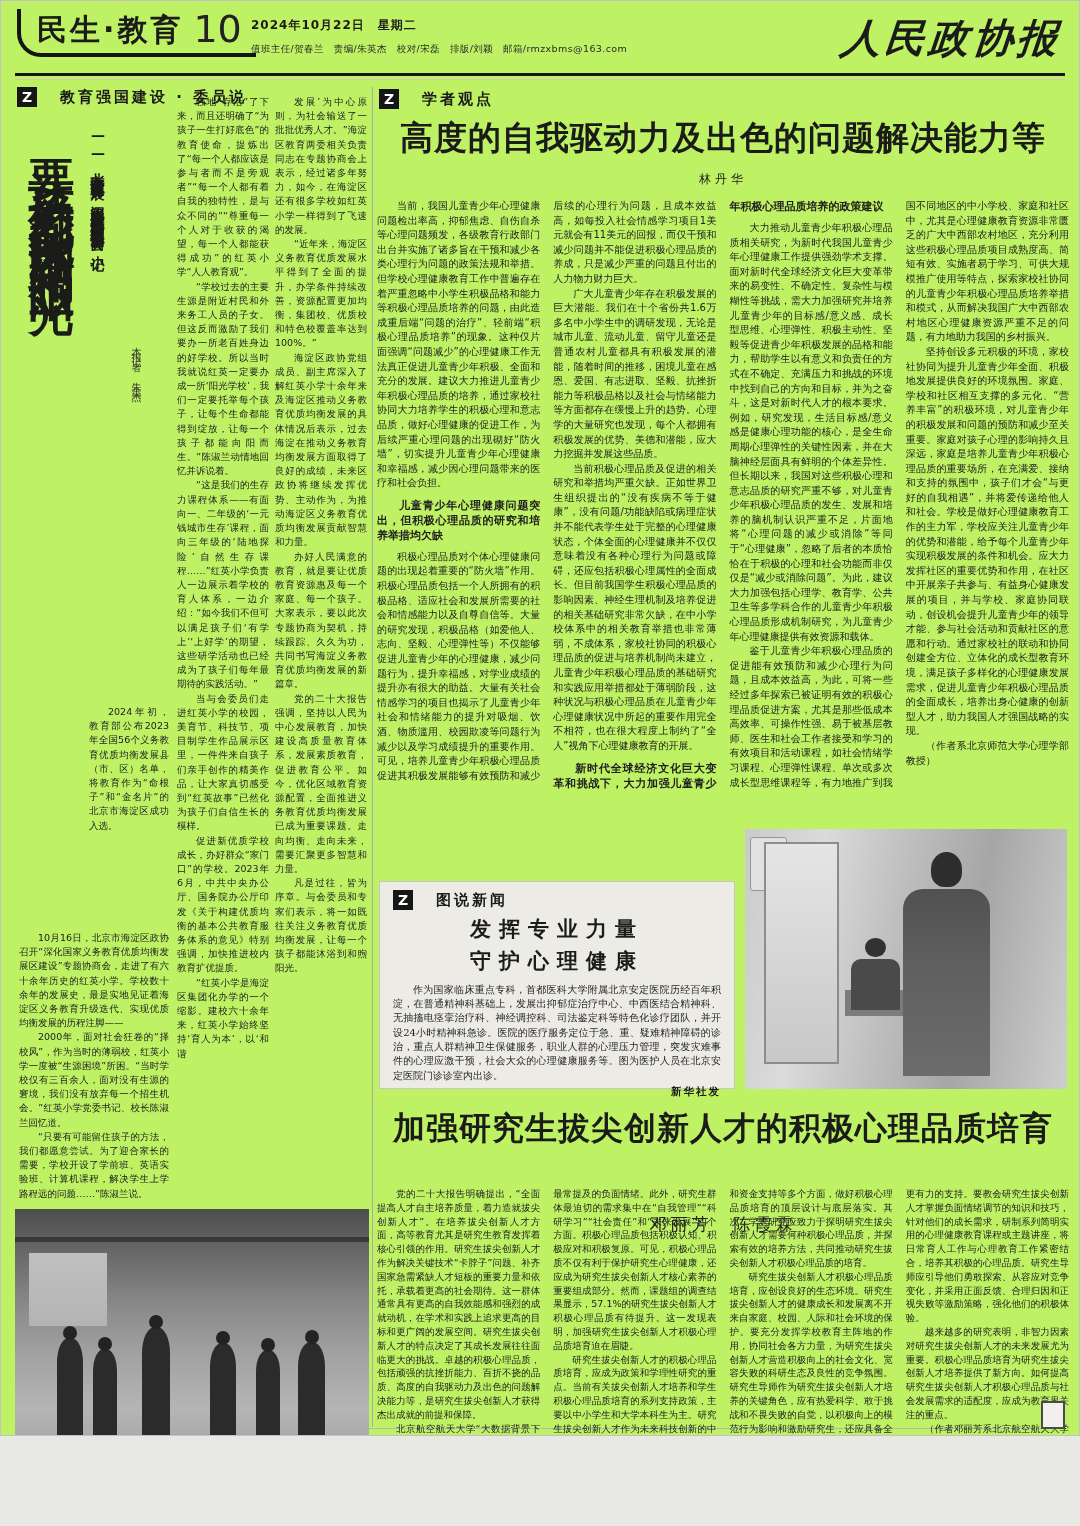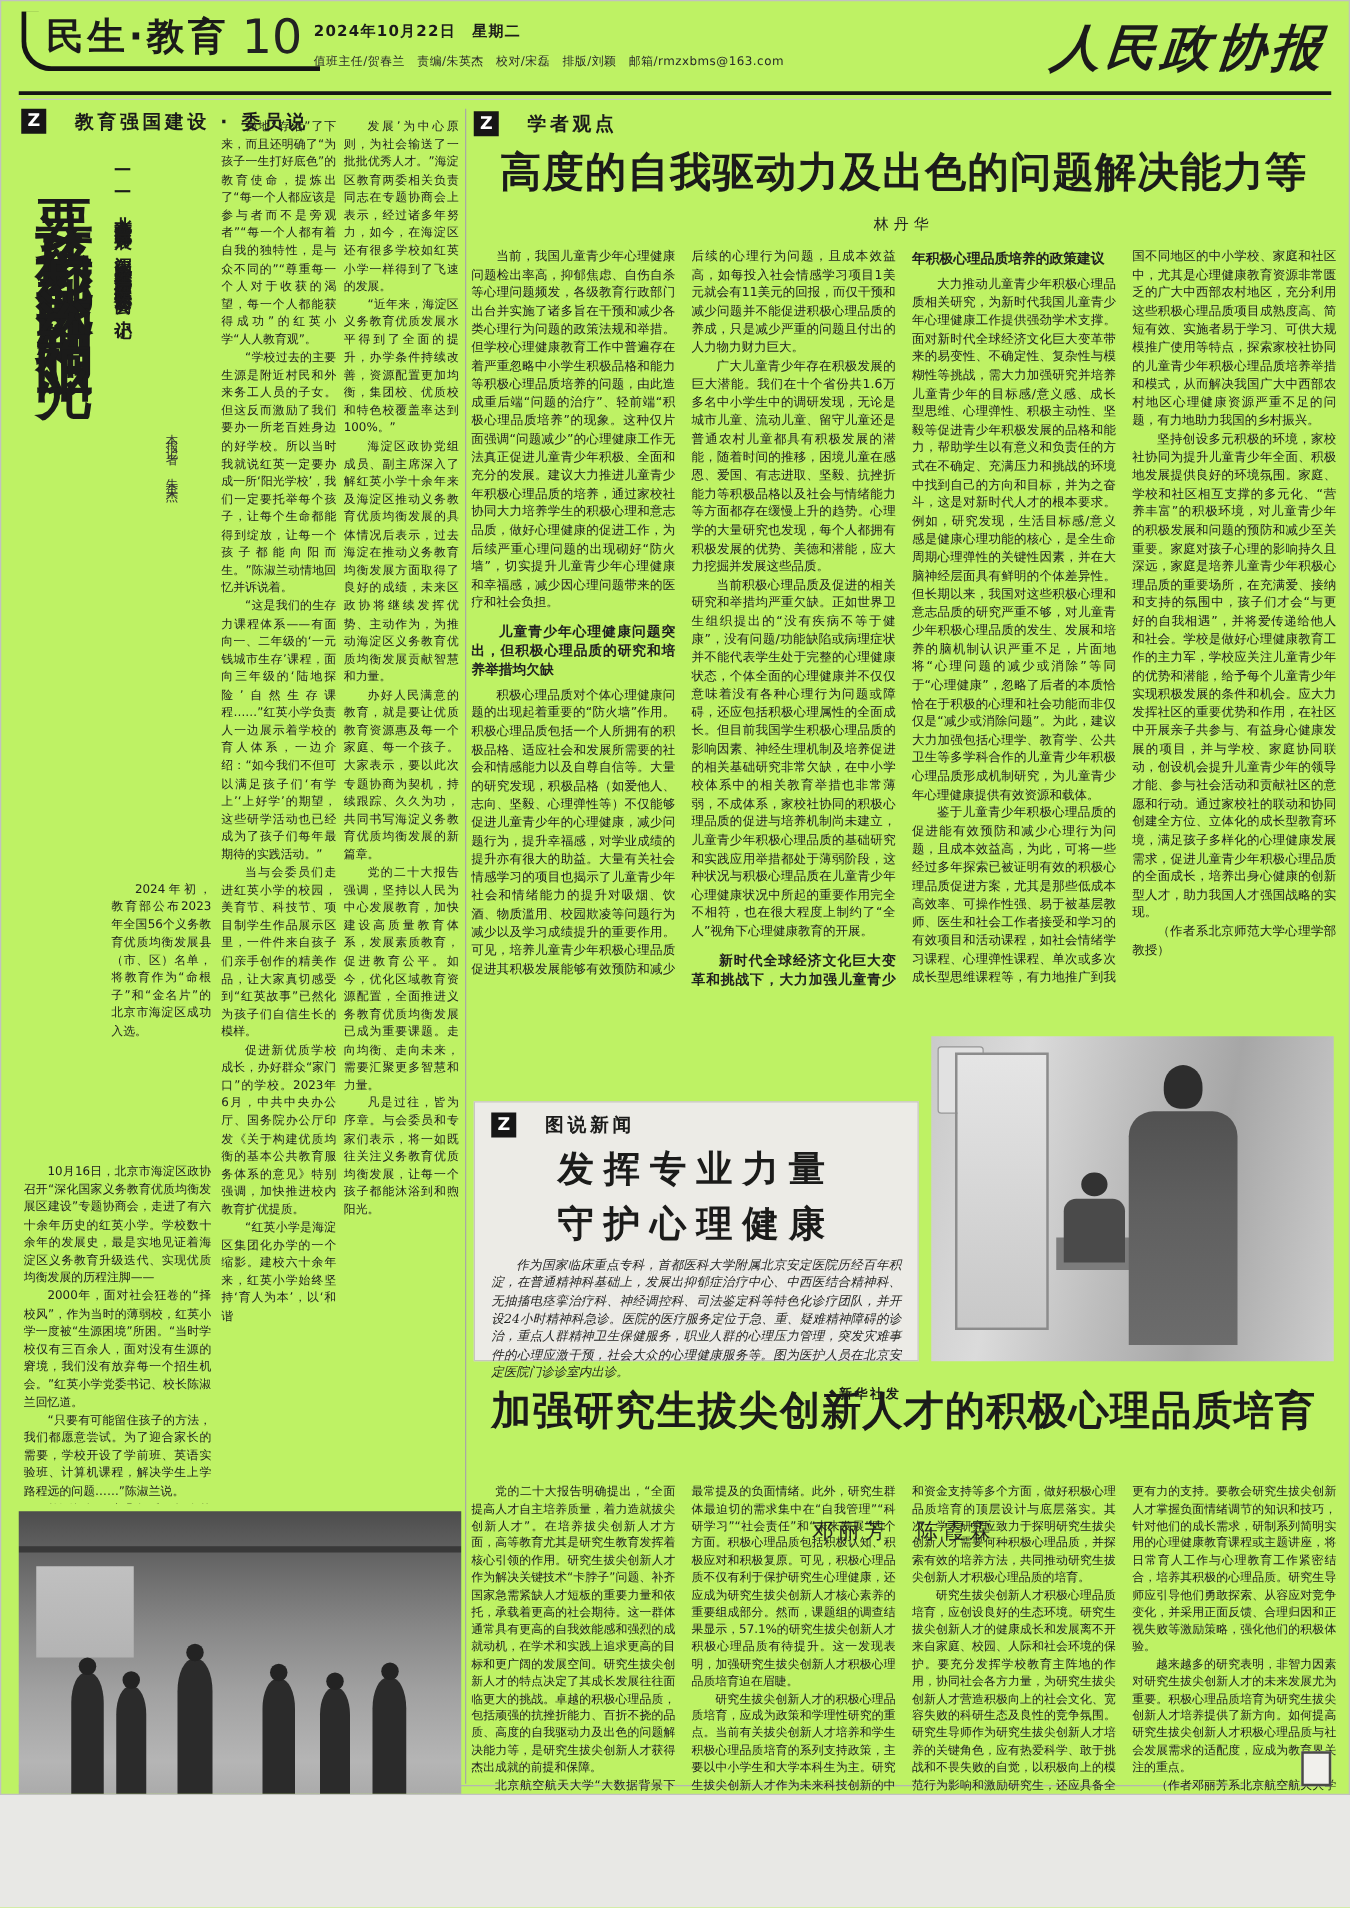--- a/index.html
+++ b/index.html
@@ -98,22 +98,22 @@
     font-size:12px; letter-spacing:4px; color:#222;}
   .scholar-body{position:absolute; left:376px; top:198px; width:692px; height:624px;
     column-count:4; column-gap:13px; font-size:10px; line-height:14.6px;
     text-align:justify; overflow:hidden; color:#202020;}
   .scholar-body p{margin:0;}
 
   
   .news-box{position:absolute; left:378px; top:880px; width:356px; height:208px;
     background:#ecebe6; border:1px solid #c8c6c1; box-sizing:border-box; padding:8px 13px;}
   .news-box .badge-row{position:static; margin-bottom:4px;}
-  .box-headline{text-align:center; font-size:29px; font-weight:900; letter-spacing:8px; line-height:1.45; margin-top:2px;}
-  .box-caption{font-family:"DejaVu Serif","Liberation Serif",serif; font-style:italic;
+  .box-headline{text-align:center; font-size:21px; font-weight:900; letter-spacing:8px; line-height:1.45; margin-top:2px;}
+  .box-caption{font-family:"DejaVu Serif","Liberation Serif",serif; 
     font-size:10px; line-height:14.3px; text-align:justify; text-indent:2em; margin-top:6px; color:#1f1f1e;}
   .box-credit{text-align:right; font-family:"DejaVu Serif","Liberation Serif",serif;
     font-weight:bold; font-size:10.5px; margin-top:2px; letter-spacing:2px;}
 
   
   .grad-headline{position:absolute; left:378px; top:1106px; width:688px; text-align:center;
     font-size:32px; font-weight:900; letter-spacing:1px;}
   .grad-authors{position:absolute; left:378px; top:1212px; width:688px; text-align:center;
     font-size:17px; letter-spacing:4px; color:#222;}
   .grad-body{position:absolute; left:376px; top:1186px; width:692px; height:330px;

